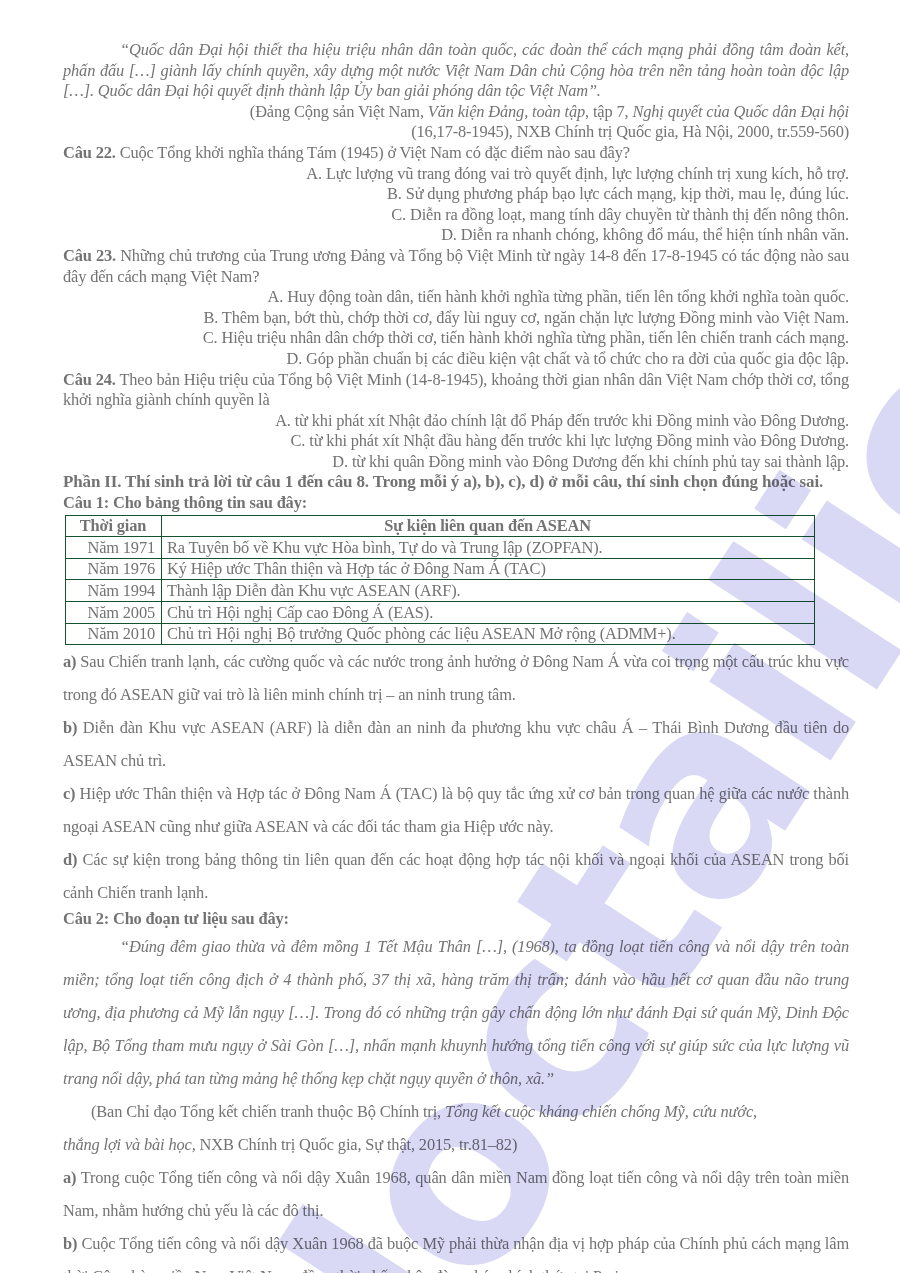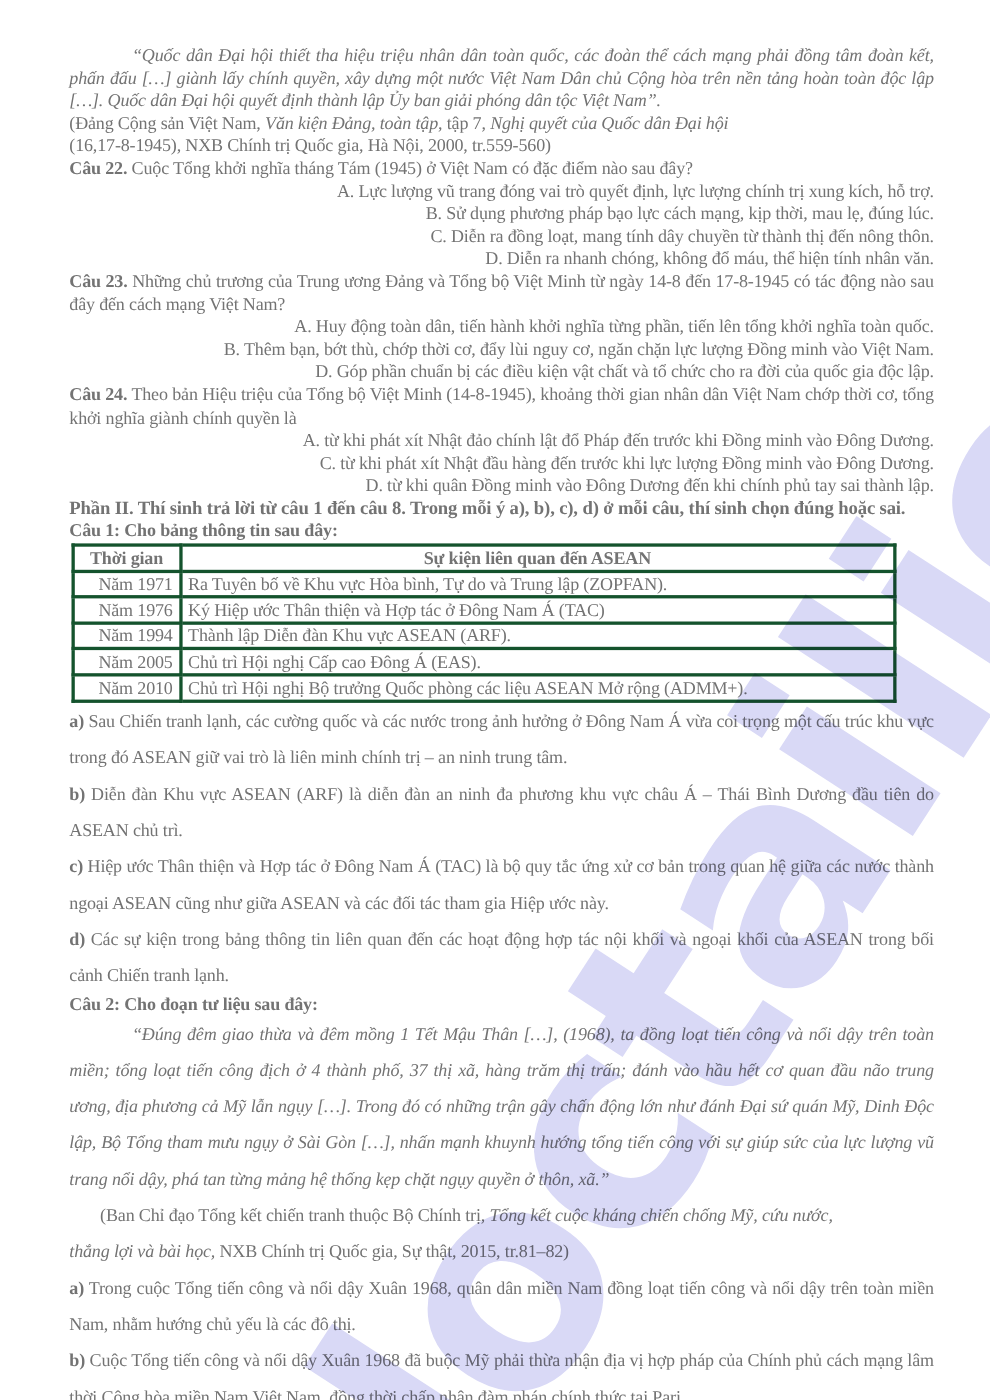--- a/index.html
+++ b/index.html
@@ -6,32 +6,32 @@
     body { width: 900px; height: 1273px; position: relative; overflow: hidden; }
     .page {
       position: absolute; left: 63px; top: 40px; width: 786px;
       font-family: "Liberation Serif", "DejaVu Serif", serif;
       font-size: 16.4px; line-height: 20.6px; color: #737373;
       letter-spacing: -0.15px;
     }
     .p { margin: 0; text-align: justify; }
     .indent { text-indent: 57px; }
     .ital { font-style: italic; }
-    .right { }
+    .right { text-align: right; }
     .b { font-weight: bold; }
     .q-stem .num { font-weight: bold; }
     .opt { margin: 0; text-align: right; }
     .section-title { font-weight: bold; margin: 0; font-size: 17px; }
     .cite-i { font-style: italic; }
     table.asean {
       border-collapse: collapse; width: 750px; margin: 1px 0 0 2px;
       font-size: 16.4px; line-height: 19.6px;
     }
     table.asean td, table.asean th {
-      border: 3px solid #14532d; padding: 0 6px 0 5px; height: 20.6px; vertical-align: middle;
+      border: 1px solid #14532d; padding: 0 6px 0 5px; height: 20.6px; vertical-align: middle;
     }
     table.asean th { font-weight: bold; text-align: center; }
     table.asean td.year { width: 84px; text-align: right; }
     .stmt { margin: 0; text-align: justify; line-height: 33px; }
     .stmt .lbl { font-weight: bold; }
     .watermark {
       position: absolute; left: -120px; top: 470px;
       font-family: "DejaVu Sans", sans-serif; font-size: 265px; font-weight: bold;
       color: #b9b9ee; opacity: 0.55; transform: rotate(-57deg); transform-origin: 50% 50%;
       white-space: nowrap; letter-spacing: -6px; pointer-events: none; mix-blend-mode: multiply;
@@ -51,20 +51,21 @@
     <p class="opt">A. Lực lượng vũ trang đóng vai trò quyết định, lực lượng chính trị xung kích, hỗ trợ.</p>
     <p class="opt">B. Sử dụng phương pháp bạo lực cách mạng, kịp thời, mau lẹ, đúng lúc.</p>
     <p class="opt">C. Diễn ra đồng loạt, mang tính dây chuyền từ thành thị đến nông thôn.</p>
     <p class="opt">D. Diễn ra nhanh chóng, không đổ máu, thể hiện tính nhân văn.</p>
   </div>
 
   <div>
     <p class="p q-stem"><span class="num">Câu 23.</span><span> Những chủ trương của Trung ương Đảng và Tổng bộ Việt Minh từ ngày 14-8 đến 17-8-1945 có tác động nào sau đây đến cách mạng Việt Nam?</span></p>
     <p class="opt">A. Huy động toàn dân, tiến hành khởi nghĩa từng phần, tiến lên tổng khởi nghĩa toàn quốc.</p>
     <p class="opt">B. Thêm bạn, bớt thù, chớp thời cơ, đẩy lùi nguy cơ, ngăn chặn lực lượng Đồng minh vào Việt Nam.</p>
+    <p class="opt">C. Hiệu triệu nhân dân chớp thời cơ, tiến hành khởi nghĩa từng phần, tiến lên chiến tranh cách mạng.</p>
     <p class="opt">D. Góp phần chuẩn bị các điều kiện vật chất và tổ chức cho ra đời của quốc gia độc lập.</p>
   </div>
 
   <div>
     <p class="p q-stem"><span class="num">Câu 24.</span><span> Theo bản Hiệu triệu của Tổng bộ Việt Minh (14-8-1945), khoảng thời gian nhân dân Việt Nam chớp thời cơ, tổng khởi nghĩa giành chính quyền là</span></p>
     <p class="opt">A. từ khi phát xít Nhật đảo chính lật đổ Pháp đến trước khi Đồng minh vào Đông Dương.</p>
     <p class="opt">C. từ khi phát xít Nhật đầu hàng đến trước khi lực lượng Đồng minh vào Đông Dương.</p>
     <p class="opt">D. từ khi quân Đồng minh vào Đông Dương đến khi chính phủ tay sai thành lập.</p>
   </div>
 

